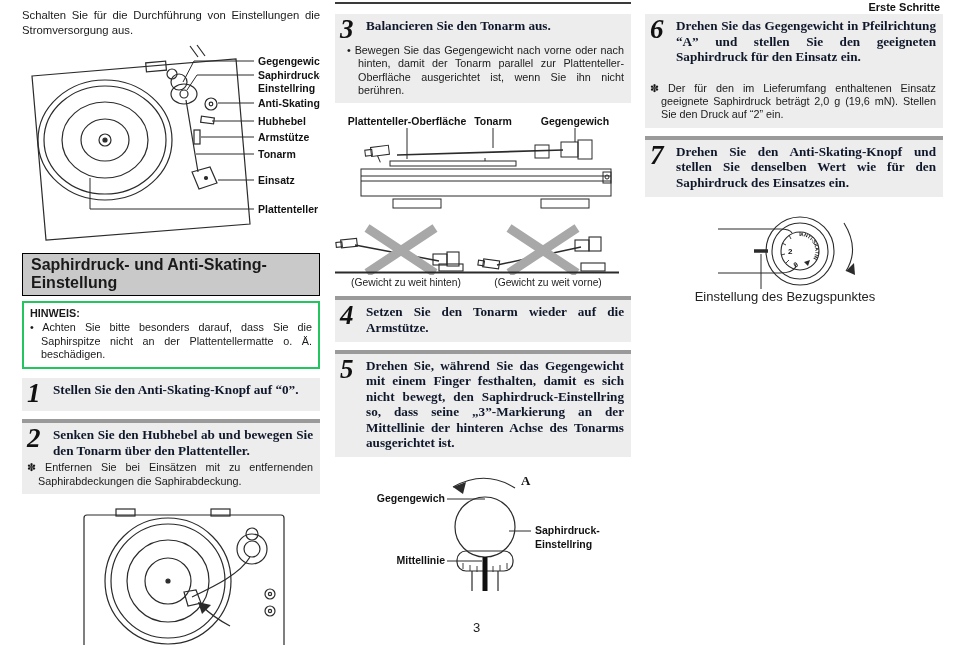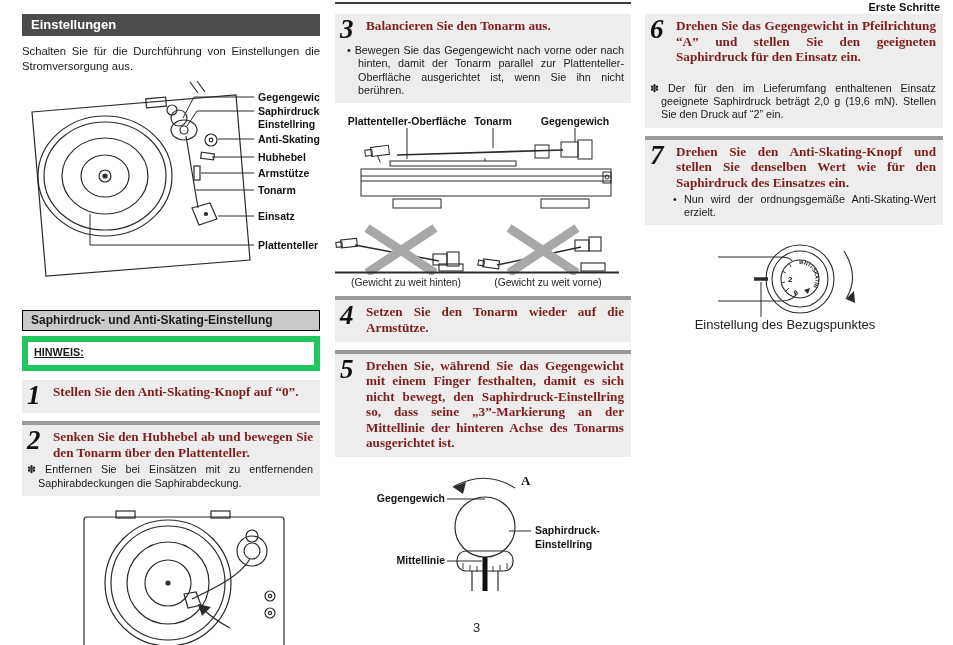--- a/index.html
+++ b/index.html
@@ -6,49 +6,48 @@
   body{width:953px;height:645px;background:#fff;font-family:"Liberation Sans",sans-serif;color:#1a1a1a;position:relative;overflow:hidden;}
   .col{position:absolute;top:0;}
   #col-left{left:22px;width:298px;}
   #col-mid{left:335px;width:296px;}
   #col-right{left:645px;width:298px;}
   .hdr-right{position:absolute;top:1px;right:13px;font-size:11px;font-weight:bold;color:#111;}
   .pagenum{position:absolute;left:0;right:0;top:620px;text-align:center;font-size:13px;color:#222;}
 
   .title-bar{background:#4c4c4c;color:#fff;font-weight:bold;font-size:13px;padding:3px 0 4px 9px;margin-top:14px;}
   .body-text{font-size:11.3px;line-height:1.32;text-align:justify;margin-top:8px;}
-  .sec2-bar{background:#c9c9c9;border:1px solid #000;font-weight:bold;font-size:12px;padding:2px 0 3px 8px;margin-top:24px;}
-  .hinweis{border:6px solid #22c55e;padding:4px 6px 6px 6px;margin-top:5px;font-size:10.8px;line-height:1.24;text-decoration:underline;}
+  .sec2-bar{background:#c9c9c9;border:1px solid #000;font-weight:bold;font-size:16px;padding:2px 0 3px 8px;margin-top:3px;}
+  .hinweis{border:2px solid #22c55e;padding:4px 6px 6px 6px;margin-top:5px;font-size:10.8px;line-height:1.24;}
   .hinweis .ttl{font-weight:bold;}
 
   .rule{height:4px;background:#9a9a9a;}
   .top-line{height:2px;background:#3a3a3a;margin-top:2px;}
   .step{background:#ededed;padding:4px 7px 6px 5px;}
   .step-row{display:flex;}
   .num{flex:0 0 26px;font-family:"Liberation Serif",serif;font-style:italic;font-weight:bold;font-size:27px;line-height:0.85;letter-spacing:-1px;color:#111;}
-  .stitle{flex:1;font-family:"Liberation Serif",serif;font-weight:bold;font-size:13.2px;line-height:1.18;text-align:justify;color:#7f1d1d;}
+  .stitle{flex:1;font-family:"Liberation Serif",serif;font-weight:bold;font-size:13.2px;line-height:1.18;text-align:justify;color:#0f172a;}
   .sub{font-size:10.8px;line-height:1.24;text-align:justify;margin-top:3px;padding-left:11px;text-indent:-11px;}
   .mt8{margin-top:8px;} .mt6{margin-top:6px;} .mt9{margin-top:9px;} .mt10{margin-top:10px;} .mt12{margin-top:12px;}
 
   .lbl{font:bold 10.5px "Liberation Sans",sans-serif;fill:#111;}
   .cap{font-size:10.3px;color:#222;text-align:center;margin-top:2px;}
   .xrow{display:flex;justify-content:flex-start;margin-top:8px;}
   .xcell{width:142px;}
   .dial-cap{font-size:13px;color:#222;margin-left:35px;width:210px;text-align:center;}
   svg{display:block;}
 </style>
 </head>
 <body>
 
 <div class="page">
 
   <div class="hdr-right">Erste Schritte</div>
 
   <div class="col" id="col-left">
-    <div class="title-bar">Einstellungen</div>
     <div class="body-text">Schalten Sie für die Durchführung von Einstellungen die Stromversorgung aus.</div>
 
     <svg width="298" height="206" viewBox="0 0 298 206" class="mt6">
       <g stroke="#2b2b2b" fill="none" stroke-width="1.2">
         <path d="M10,32 L214,15 L228,180 L24,196 Z"></path>
         <rect x="124" y="18" width="20" height="9" transform="rotate(-5 134 22)"></rect>
         <path d="M168,2 L176,13 M175,1 L183,12"></path>
         <g>
           <ellipse cx="83" cy="96" rx="67" ry="60"></ellipse>
           <ellipse cx="83" cy="96" rx="61" ry="54"></ellipse>
@@ -89,20 +88,21 @@
       <text class="lbl" x="236" y="97">Armstütze</text>
       <text class="lbl" x="236" y="114">Tonarm</text>
       <text class="lbl" x="236" y="140">Einsatz</text>
       <text class="lbl" x="236" y="169">Plattenteller</text>
     </svg>
 
     <div class="sec2-bar">Saphirdruck- und Anti-Skating-Einstellung</div>
 
     <div class="hinweis">
       <div class="ttl">HINWEIS:</div>
+      <div class="sub" style="margin-top:1px;"><span>•</span> <span>Achten Sie bitte besonders darauf, dass Sie die Saphirspitze nicht an der Plattentellermatte o. Ä. beschädigen.</span></div>
     </div>
 
     <div class="step mt9">
       <div class="step-row">
         <div class="num">1</div>
         <div class="stitle">Stellen Sie den Anti-Skating-Knopf auf “0”.</div>
       </div>
     </div>
 
     <div class="mt8">
@@ -271,21 +271,20 @@
       <div class="sub" style="margin-top:17px;"><span>✽</span> <span>Der für den im Lieferumfang enthaltenen Einsatz geeignete Saphirdruck beträgt 2,0 g (19,6 mN). Stellen Sie den Druck auf “2” ein.</span></div>
     </div>
 
     <div class="mt8">
       <div class="rule"></div>
       <div class="step">
         <div class="step-row">
           <div class="num">7</div>
           <div class="stitle">Drehen Sie den Anti-Skating-Knopf und stellen Sie denselben Wert wie für den Saphirdruck des Einsatzes ein.</div>
         </div>
-        <div class="sub" style="margin-left:23px;margin-top:2px;"><span>•</span> <span>Nun wird der ordnungsgemäße Anti-Skating-Wert erzielt.</span></div>
       </div>
     </div>
 
     <svg width="240" height="80" viewBox="0 0 240 80" class="mt12" style="margin-left:13px;">
       <defs>
         <path id="dialArc" d="M142,27 A15,15 0 0 1 155,50" fill="none"></path>
       </defs>
       <g stroke="#2b2b2b" fill="none" stroke-width="1.1">
         <path d="M60,20 H122 Q132,20 134,24"></path>
         <path d="M60,64 H122 Q134,64 138,58"></path>

